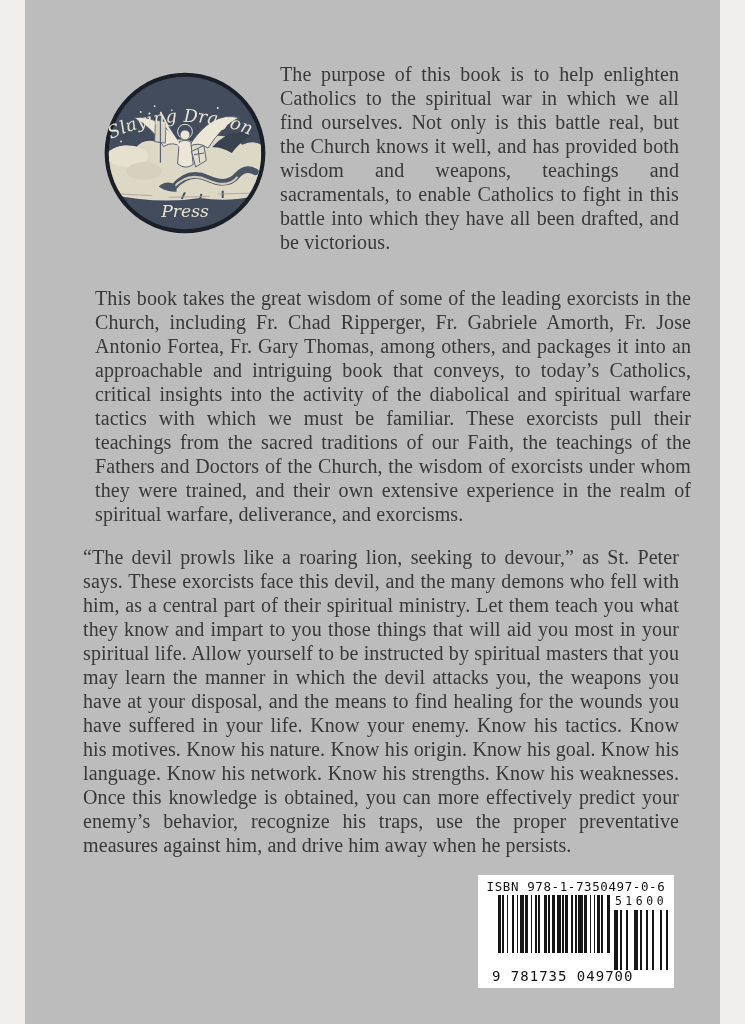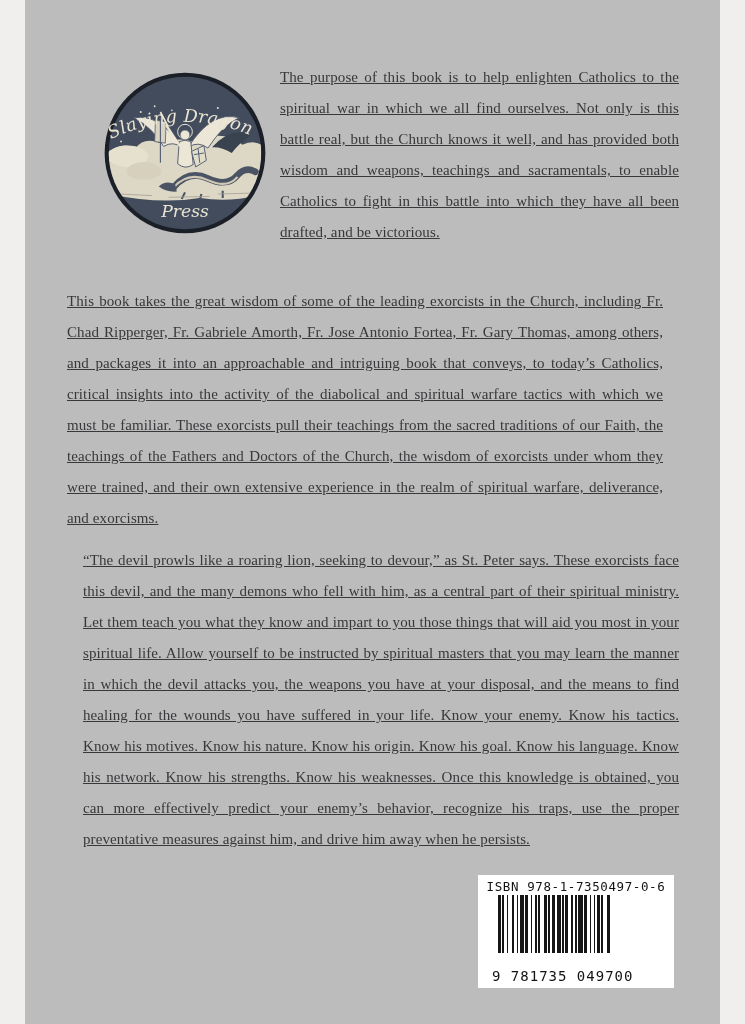--- a/index.html
+++ b/index.html
@@ -12,25 +12,25 @@
     position:relative; width:745px; height:1024px;
     background:var(--margin-bg, #f0efed); overflow:hidden;
   }
   .cover {
     position:absolute; left:25px; top:0; width:695px; height:1024px;
     background:var(--cover-bg, #bcbcbc);
   }
   .para {
     position:absolute;
     color:var(--text-color, #38383b);
-    font-size:15px; line-height:31px;
-    text-align:justify; letter-spacing:0.1px;text-decoration:underline;
+    font-size:20px; line-height:24px;
+    text-align:justify; letter-spacing:0.1px;
   }
   .para1 { left:255px; top:62px;  width:399px; }
-  .para2 { left:42px;  top:286px; width:596px; }
+  .para2 { left:70px;  top:286px; width:596px; }
   .para3 { left:58px;  top:545px; width:596px; }
 
   .logo { position:absolute; left:78px; top:71px; width:164px; height:164px; }
   .logo svg { width:100%; height:100%; display:block; }
   .logo-text { font-family:"DejaVu Serif", serif; font-style:italic; }
 
   .barcode {
     position:absolute; left:453px; top:875px; width:196px; height:113px;
     background:#ffffff; padding:4px 6px 5px 6px;
     display:flex; flex-direction:column;
@@ -187,17 +187,39 @@
               <div style="width: 1.44px; background: rgb(22, 22, 22);"></div>
               <div style="width: 1.44px; background: rgb(255, 255, 255);"></div>
               <div style="width: 2.87px; background: rgb(22, 22, 22);"></div>
               <div style="width: 1.44px; background: rgb(255, 255, 255);"></div>
               <div style="width: 1.44px; background: rgb(22, 22, 22);"></div>
               <div style="width: 4.31px; background: rgb(255, 255, 255);"></div>
               <div style="width: 2.87px; background: rgb(22, 22, 22);"></div>
             </div>
           <div class="bc-main-digits">9 781735 049700</div>
         </div>
+        <div class="bc-addon">
+          <div class="bc-addon-label">51600</div>
+          <div class="bc-addon-bars">
+              <div style="width: 4px; background: rgb(22, 22, 22);"></div>
+              <div style="width: 2px; background: rgb(255, 255, 255);"></div>
+              <div style="width: 2px; background: rgb(22, 22, 22);"></div>
+              <div style="width: 4px; background: rgb(255, 255, 255);"></div>
+              <div style="width: 2px; background: rgb(22, 22, 22);"></div>
+              <div style="width: 6px; background: rgb(255, 255, 255);"></div>
+              <div style="width: 4px; background: rgb(22, 22, 22);"></div>
+              <div style="width: 2px; background: rgb(255, 255, 255);"></div>
+              <div style="width: 2px; background: rgb(22, 22, 22);"></div>
+              <div style="width: 4px; background: rgb(255, 255, 255);"></div>
+              <div style="width: 2px; background: rgb(22, 22, 22);"></div>
+              <div style="width: 4px; background: rgb(255, 255, 255);"></div>
+              <div style="width: 2px; background: rgb(22, 22, 22);"></div>
+              <div style="width: 6px; background: rgb(255, 255, 255);"></div>
+              <div style="width: 2px; background: rgb(22, 22, 22);"></div>
+              <div style="width: 4px; background: rgb(255, 255, 255);"></div>
+              <div style="width: 2px; background: rgb(22, 22, 22);"></div>
+            </div>
+        </div>
       </div>
     </div>
 
   </div>
 </div>
 
 </body></html>

